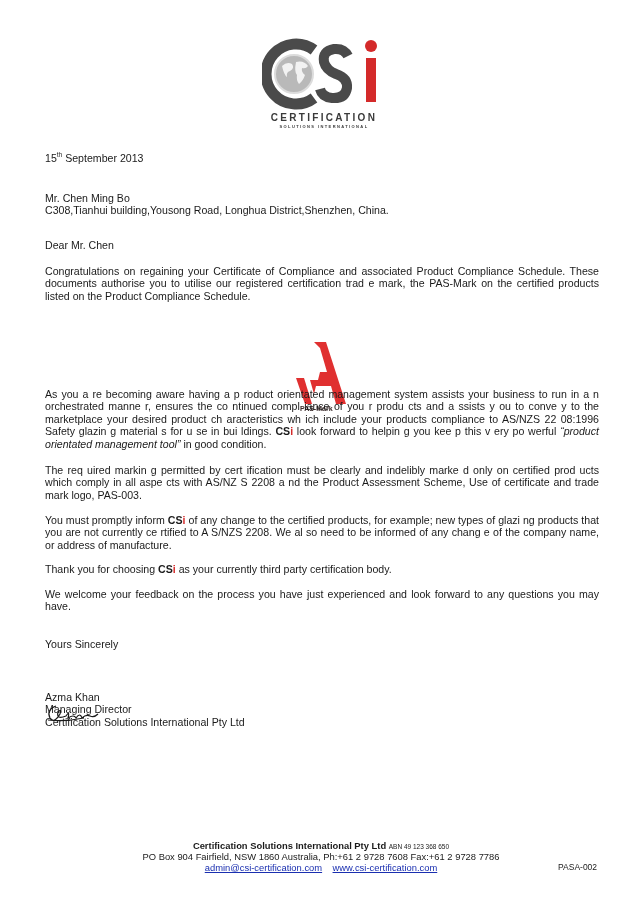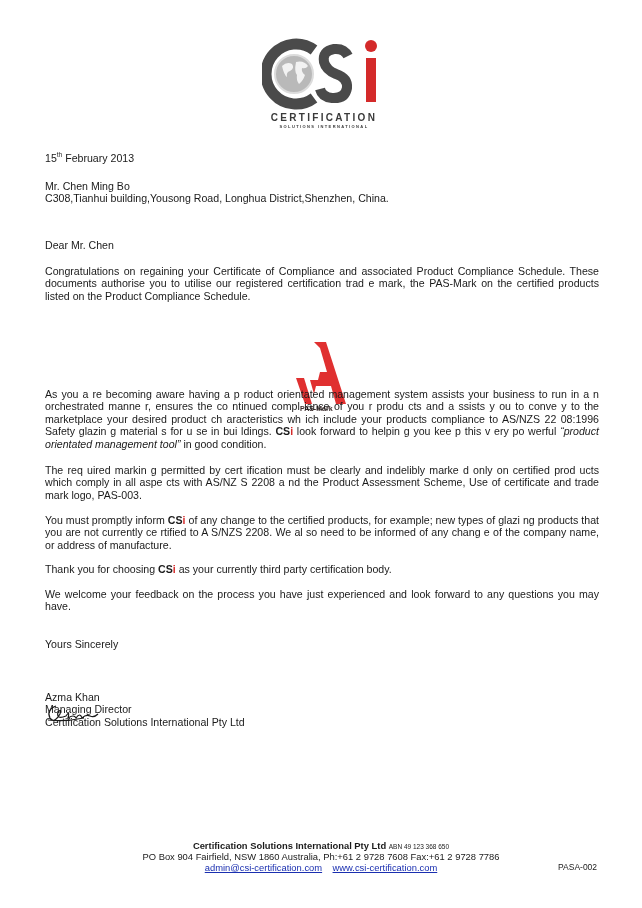--- a/index.html
+++ b/index.html
@@ -41,24 +41,24 @@
     <path d="M86 20 Q82 12 72 13 Q60 15 62 26 Q64 34 74 38 Q86 42 85 52 Q83 63 70 62 Q60 61 58 53" fill="none" stroke="#4a4a4a" stroke-width="10" stroke-linecap="butt"></path>
 
     <circle cx="109" cy="10" r="6" fill="#d42a2a"></circle>
     <rect x="104" y="22" width="10" height="44" fill="#d42a2a"></rect>
   </svg>
   <div class="logo-word logo-w1">CERTIFICATION</div>
   <div class="logo-word logo-w2">SOLUTIONS INTERNATIONAL</div>
 </div>
 
 <div class="abs txt" style="left:45px; top:152px;">
-  <span>15</span><sup>th</sup><span> February 2013</span>
+  <span>15</span><sup>th</sup><span> September 2013</span>
 </div>
 
-<div class="abs txt" style="left:45px; top:180px;">
+<div class="abs txt" style="left:45px; top:192px;">
   <div>Mr. Chen Ming Bo</div>
   <div>C308,Tianhui building,Yousong Road, Longhua District,Shenzhen, China.</div>
 </div>
 
 <div class="abs txt" style="left:45px; top:239px;">Dear Mr. Chen</div>
 
 <div class="abs txt para" style="top:265px;">Congratulations on regaining your Certificate of Compliance and associated Product Compliance Schedule. These documents authorise you to utilise our  registered certification trad e mark, the  PAS-Mark on the certified products listed on the Product Compliance Schedule.</div>
 
 <div id="pasmark" class="abs">
   <svg width="52" height="70" viewBox="0 0 52 70">

